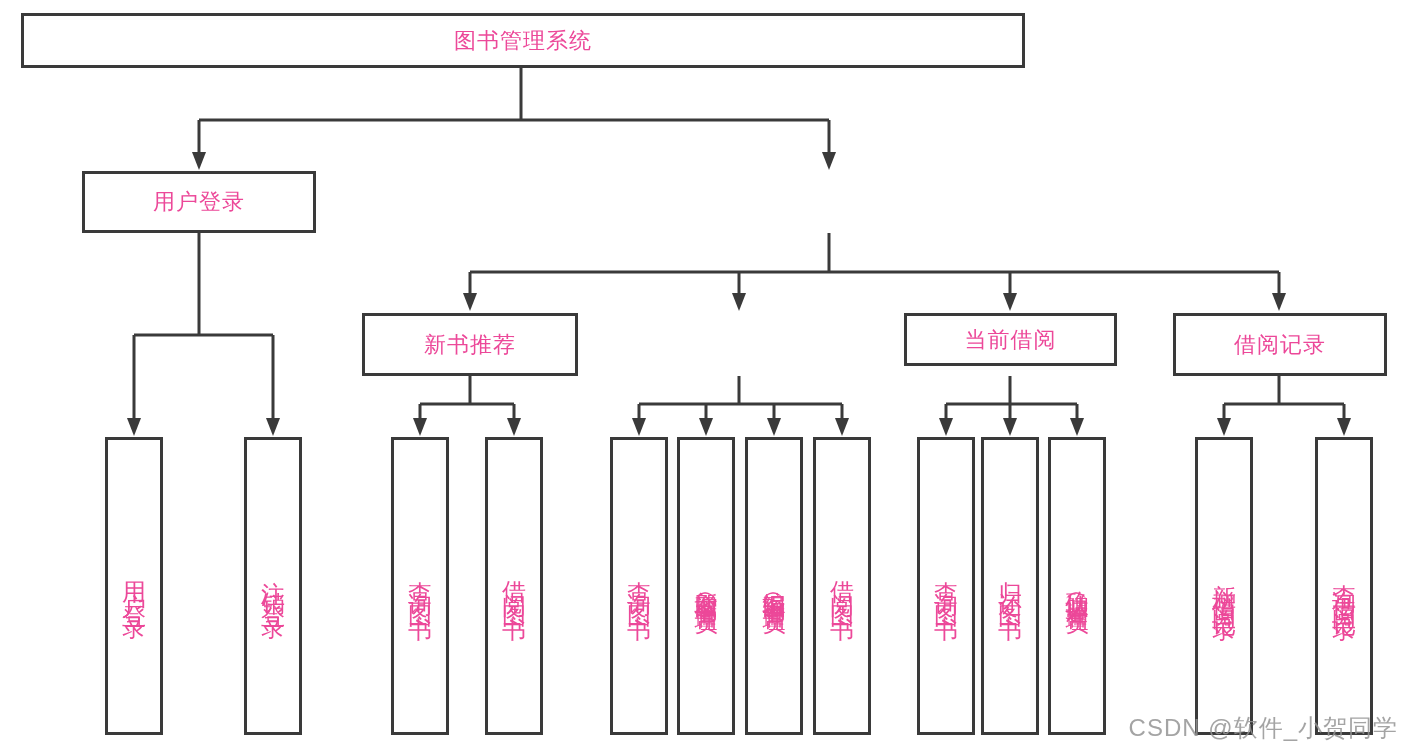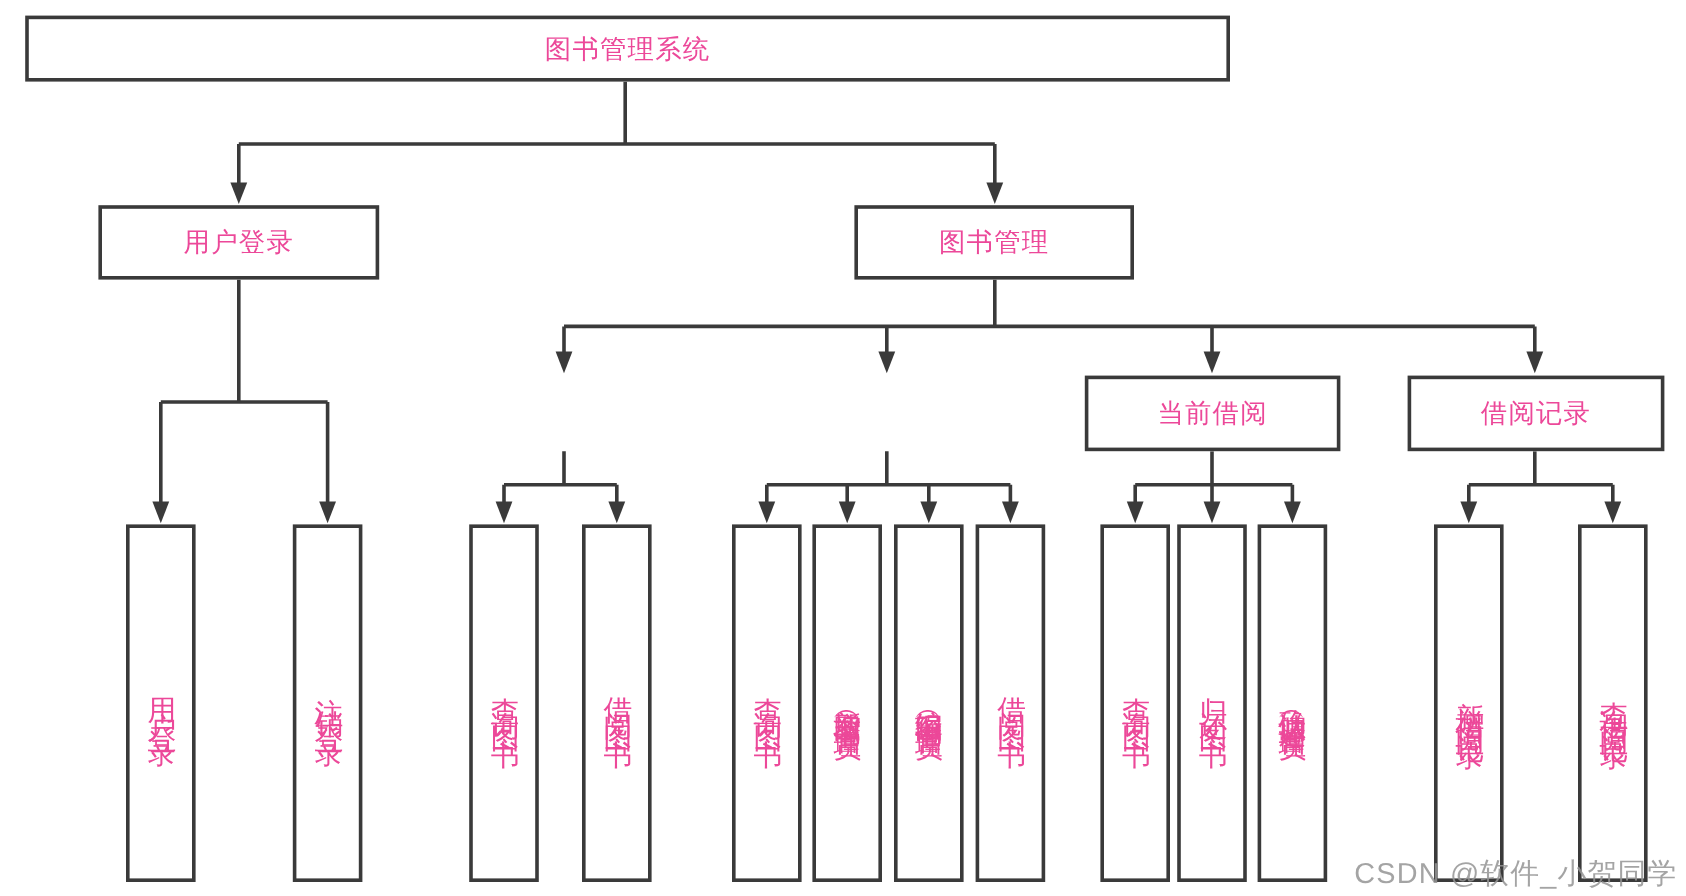--- a/index.html
+++ b/index.html
@@ -93,25 +93,25 @@
     </g>
   </svg>
 
   <div class="box hbox" style="left:21px; top:13px; width:1004px; height:55px">
     <span>图书管理系统</span>
   </div>
 
   <div class="box hbox" style="left:82px; top:171px; width:234px; height:62px">
     <span>用户登录</span>
   </div>
-  <div class="box hbox" style="left:712px; top:171px; width:233px; height:62px">
-    <span>图书管理</span>
+
+  <div class="box hbox" style="left:362px; top:313px; width:216px; height:63px">
+    <span>新书推荐</span>
   </div>
-
-  <div class="box hbox" style="left:904px; top:313px; width:213px; height:63px">
+  <div class="box hbox" style="left:904px; top:313px; width:213px; height:53px">
     <span>当前借阅</span>
   </div>
   <div class="box hbox" style="left:1173px; top:313px; width:214px; height:63px">
     <span>借阅记录</span>
   </div>
 
   <div class="box vbox" style="left:105px; top:437px">
     <span class="vtext" style="letter-spacing: 12px;">用户登录</span>
   </div>
   <div class="box vbox" style="left:244px; top:437px">

